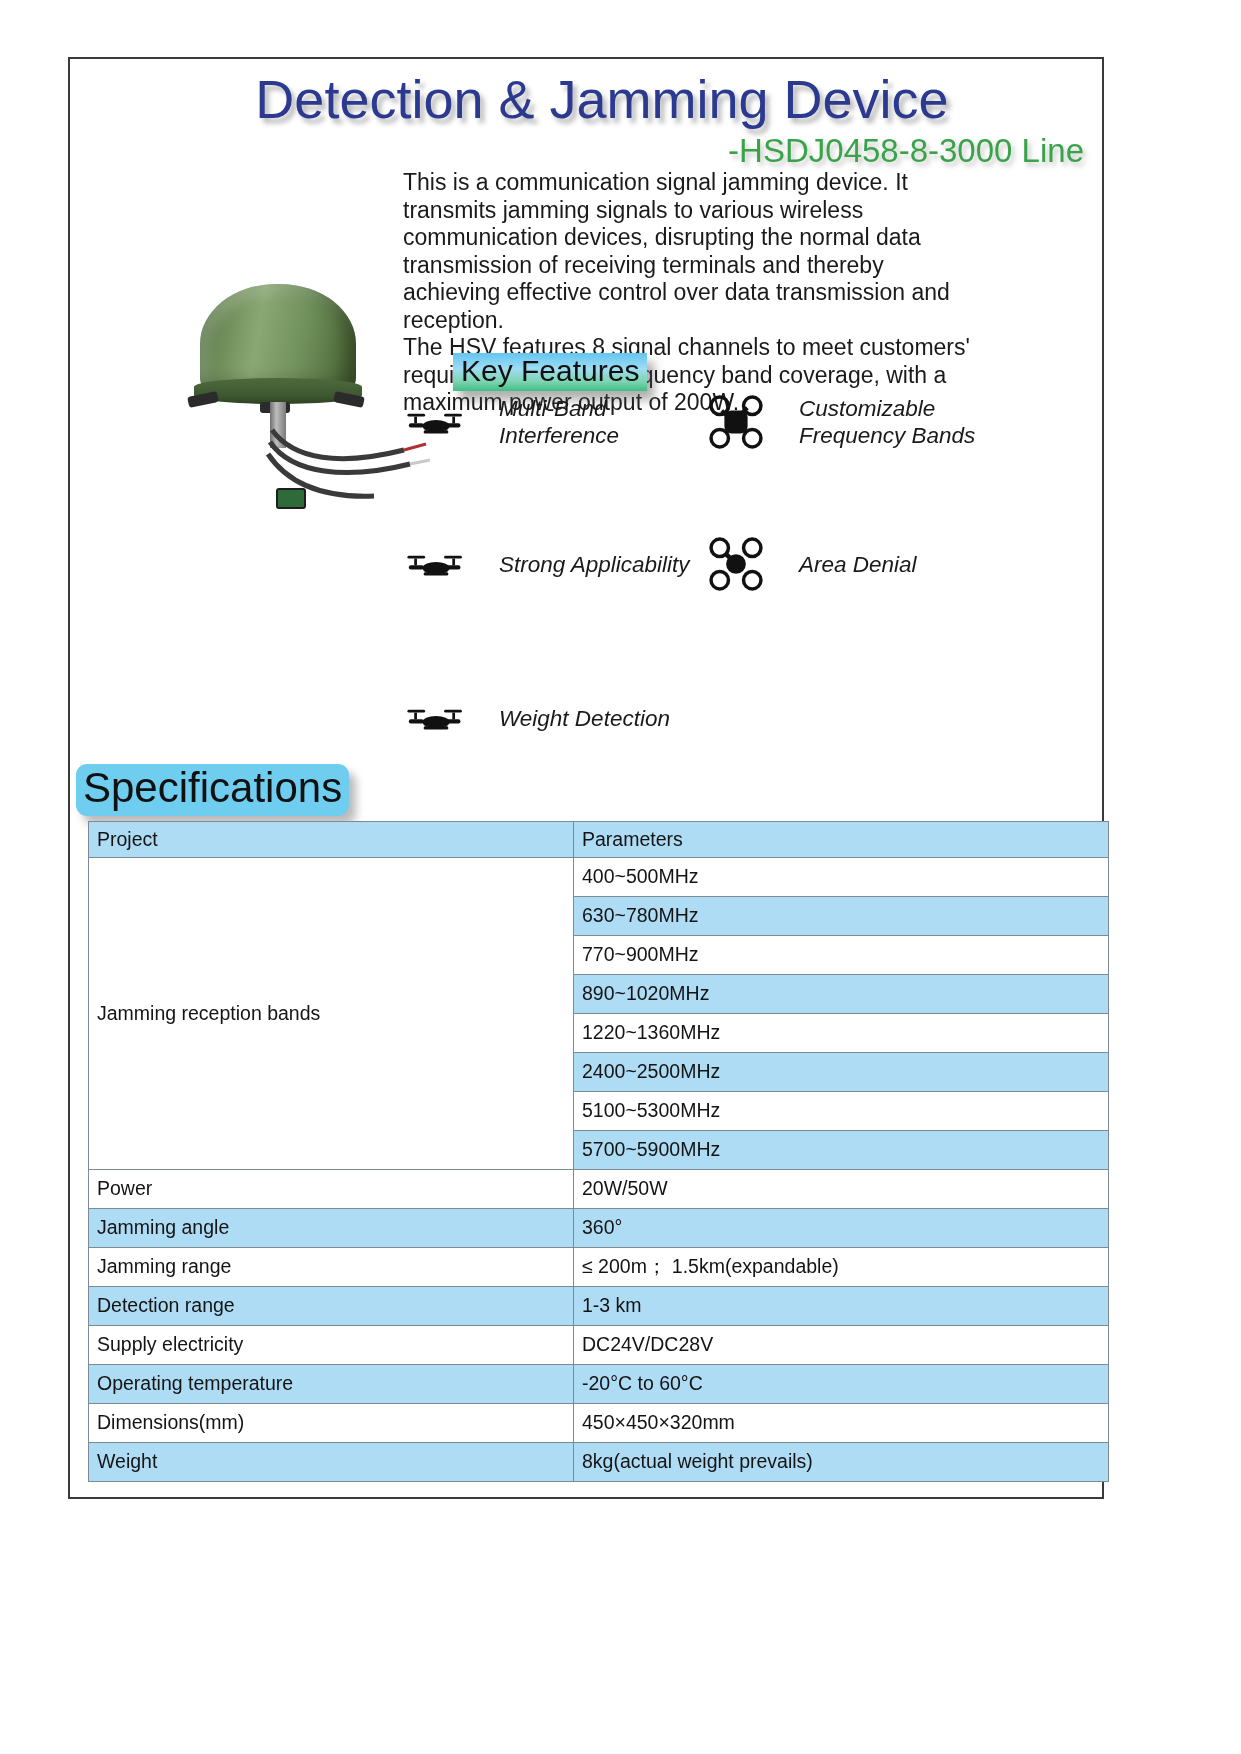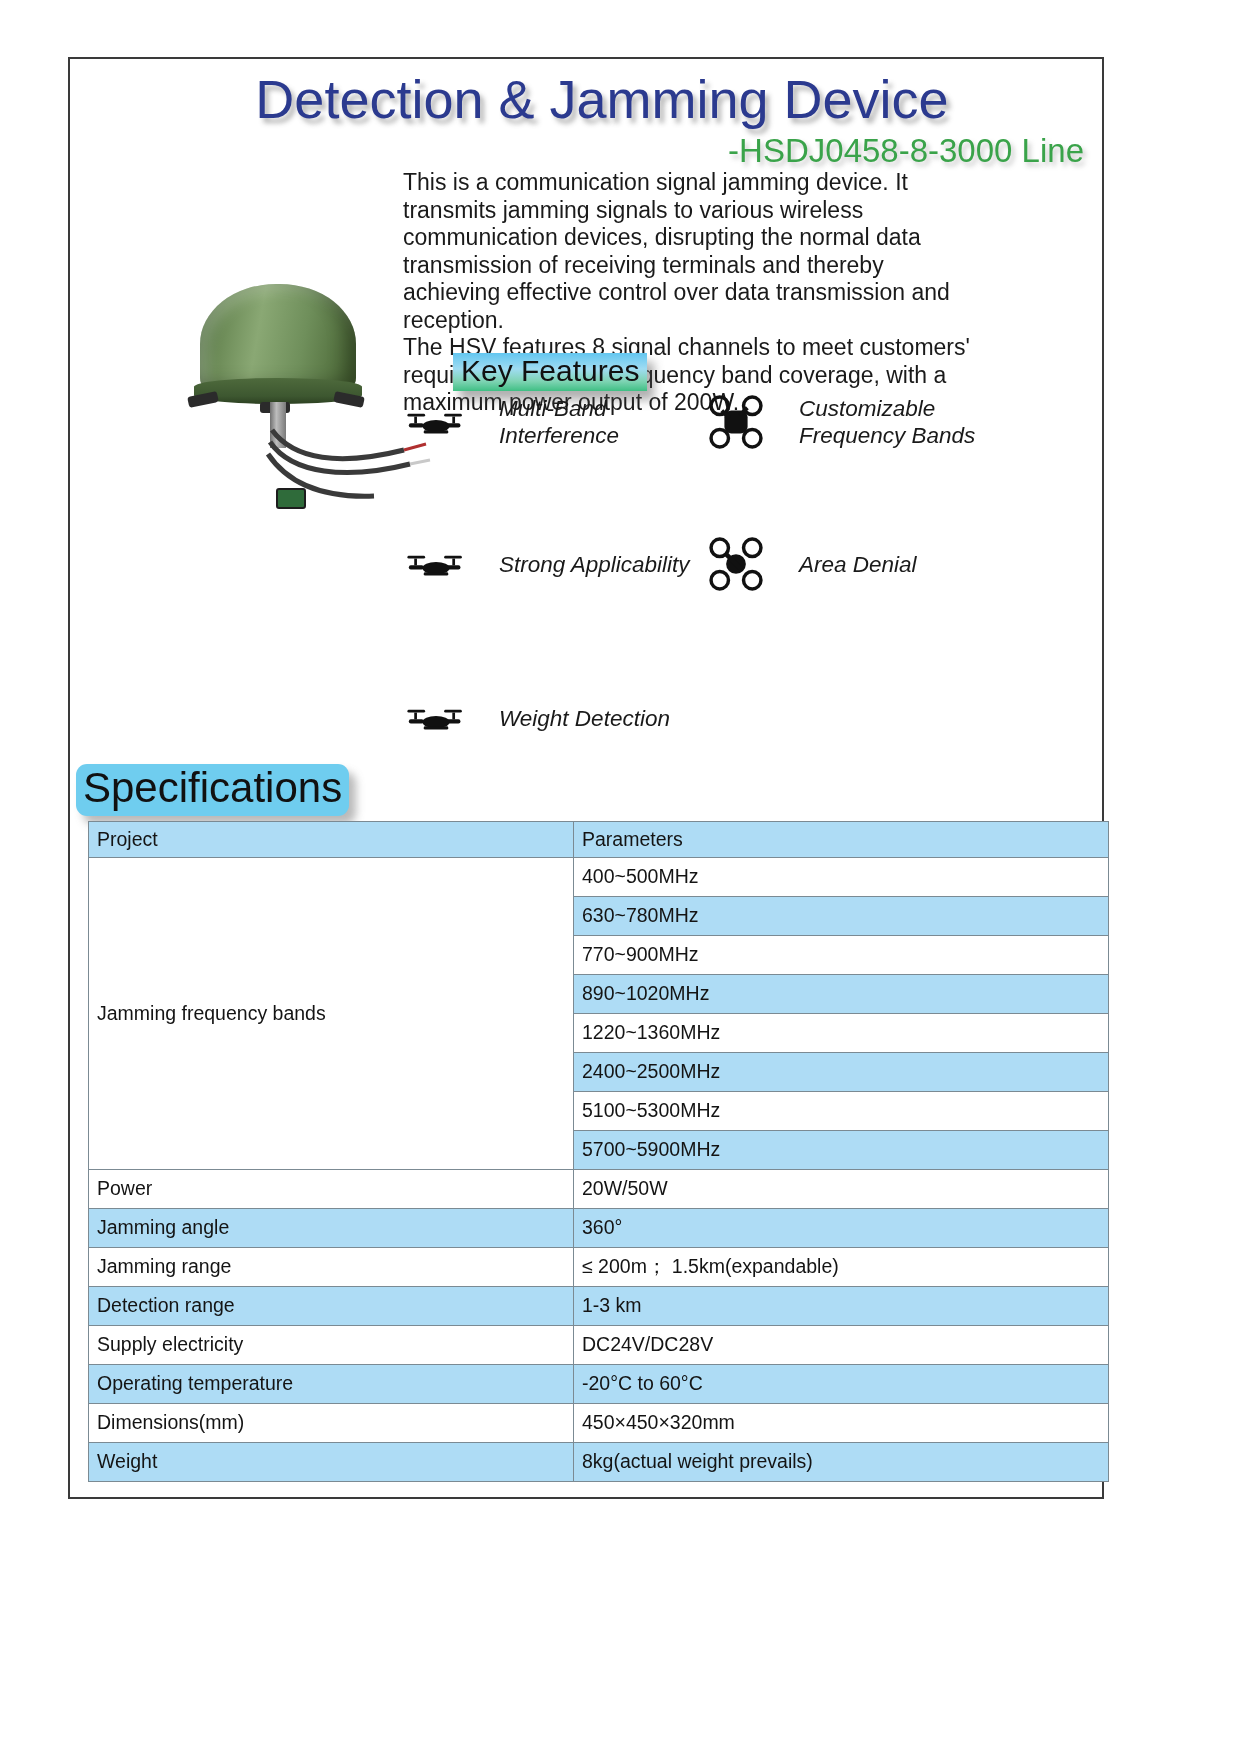--- a/index.html
+++ b/index.html
@@ -354,21 +354,21 @@
         <col class="c1">
         <col class="c2">
       </colgroup>
     <tbody>
       <tr class="hdr">
         <td>Project</td>
         <td>Parameters</td>
       </tr>
 
       <tr class="row-h">
-        <td class="bandlabel" rowspan="8">Jamming frequency bands</td>
+        <td class="bandlabel" rowspan="8">Jamming reception bands</td>
         <td class="white">400~500MHz</td>
       </tr>
       <tr class="row-h">
         <td class="blue">630~780MHz</td>
       </tr>
       <tr class="row-h">
         <td class="white">770~900MHz</td>
       </tr>
       <tr class="row-h">
         <td class="blue">890~1020MHz</td>

